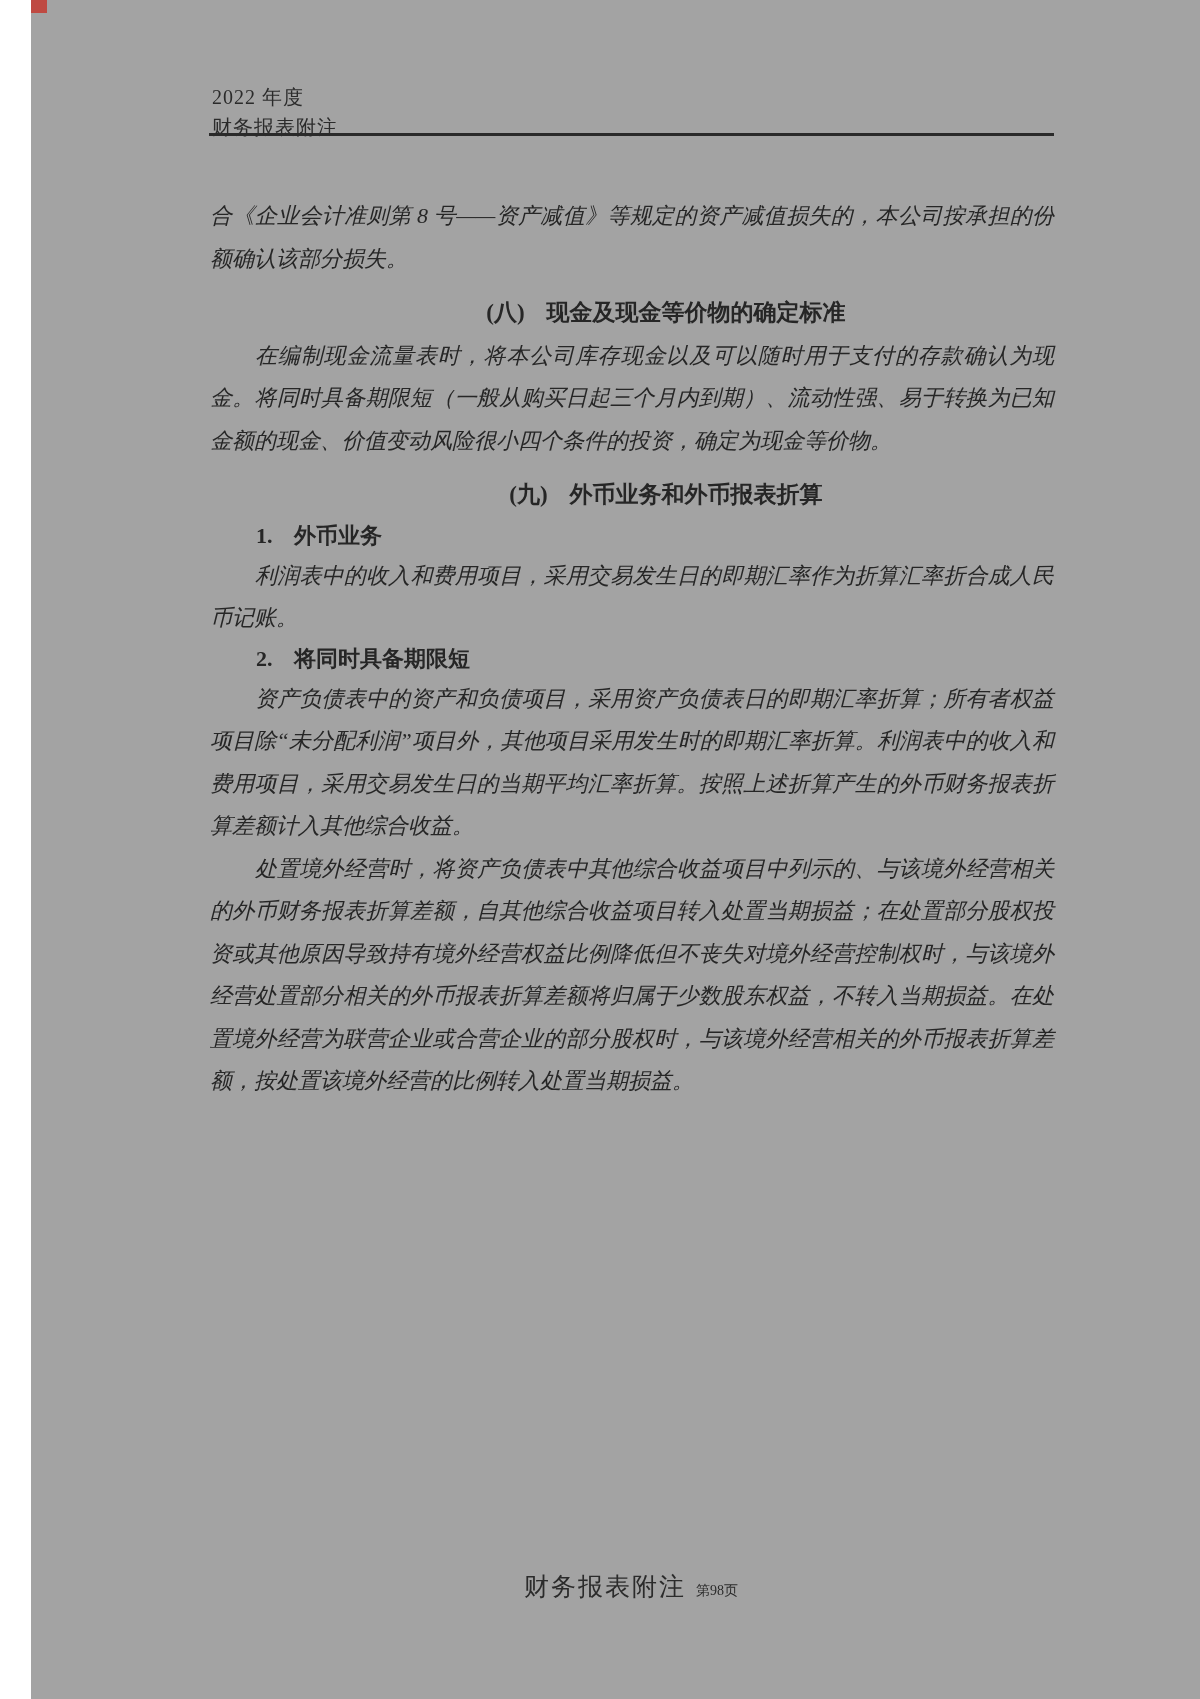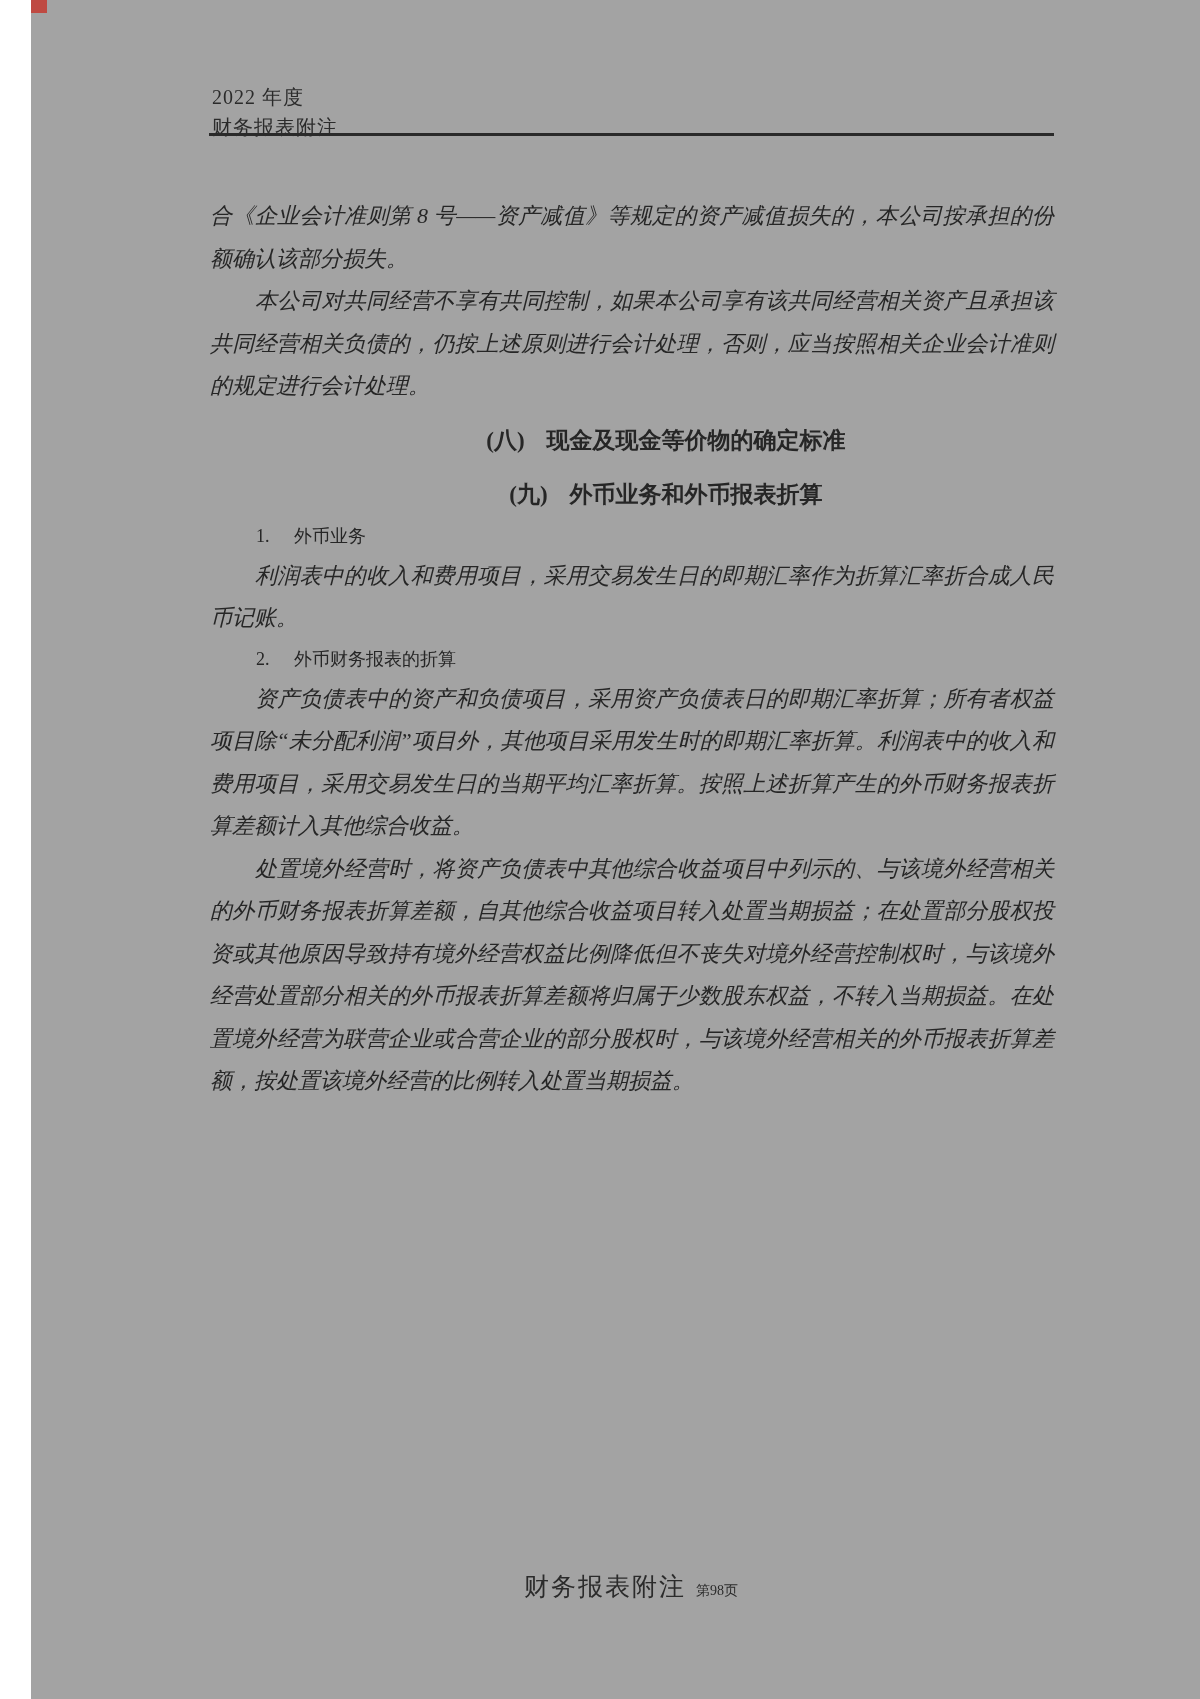--- a/index.html
+++ b/index.html
@@ -40,22 +40,22 @@
   .heading1 {
     font-weight:bold;
     font-size:23px;
     line-height:42.5px;
     margin-top:12px;
     padding-left:46px;
     text-align:center;
   }
   .heading1 .hnum { display:inline-block; width:82px; }
   .heading2 {
-    font-weight:normal;
-    font-size:18px;
+    font-weight:bold;
+    font-size:22px;
     line-height:38px;
     padding-left:46px;
     text-align:left;
   }
   .heading2 .hnum { display:inline-block; width:38px; }
   .doc-footer {
     position:absolute; top:1570px; left:0;
     width:100%;
     text-align:center;
     white-space:nowrap;
@@ -71,26 +71,26 @@
   <div class="corner-mark" style="background: rgb(191, 74, 66);"></div>
 
   <div class="doc-header">
     <div>2022 年度</div>
     <div>财务报表附注</div>
   </div>
   <div class="header-rule" style="background: rgb(42, 42, 42);"></div>
 
   <div class="document-body">
       <p class="para">合《企业会计准则第 8 号——资产减值》等规定的资产减值损失的，本公司按承担的份额确认该部分损失。</p>
-      <p class="para indent">本公司对共同经营不享有共同控制，如果本公司享有该共同经营相关资产且承担该共同经营相关负债的，仍按上述原则进行会计处理，否则，应当按照相关企业会计准则的规定进行会计处理。</p>
       <div class="heading1"><span class="hnum">(八)</span><span>现金及现金等价物的确定标准</span></div>
+      <p class="para indent">在编制现金流量表时，将本公司库存现金以及可以随时用于支付的存款确认为现金。将同时具备期限短（一般从购买日起三个月内到期）、流动性强、易于转换为已知金额的现金、价值变动风险很小四个条件的投资，确定为现金等价物。</p>
       <div class="heading1"><span class="hnum">(九)</span><span>外币业务和外币报表折算</span></div>
       <div class="heading2"><span class="hnum">1.</span><span>外币业务</span></div>
       <p class="para indent">利润表中的收入和费用项目，采用交易发生日的即期汇率作为折算汇率折合成人民币记账。</p>
-      <div class="heading2"><span class="hnum">2.</span><span>外币财务报表的折算</span></div>
+      <div class="heading2"><span class="hnum">2.</span><span>将同时具备期限短</span></div>
       <p class="para indent">资产负债表中的资产和负债项目，采用资产负债表日的即期汇率折算；所有者权益项目除“未分配利润”项目外，其他项目采用发生时的即期汇率折算。利润表中的收入和费用项目，采用交易发生日的当期平均汇率折算。按照上述折算产生的外币财务报表折算差额计入其他综合收益。</p>
       <p class="para indent">处置境外经营时，将资产负债表中其他综合收益项目中列示的、与该境外经营相关的外币财务报表折算差额，自其他综合收益项目转入处置当期损益；在处置部分股权投资或其他原因导致持有境外经营权益比例降低但不丧失对境外经营控制权时，与该境外经营处置部分相关的外币报表折算差额将归属于少数股东权益，不转入当期损益。在处置境外经营为联营企业或合营企业的部分股权时，与该境外经营相关的外币报表折算差额，按处置该境外经营的比例转入处置当期损益。</p>
     </div>
 
   <div class="doc-footer">
     <span class="footer-title">财务报表附注</span><span class="footer-page">第98页</span>
   </div>
 </div>
 
 </body></html>

